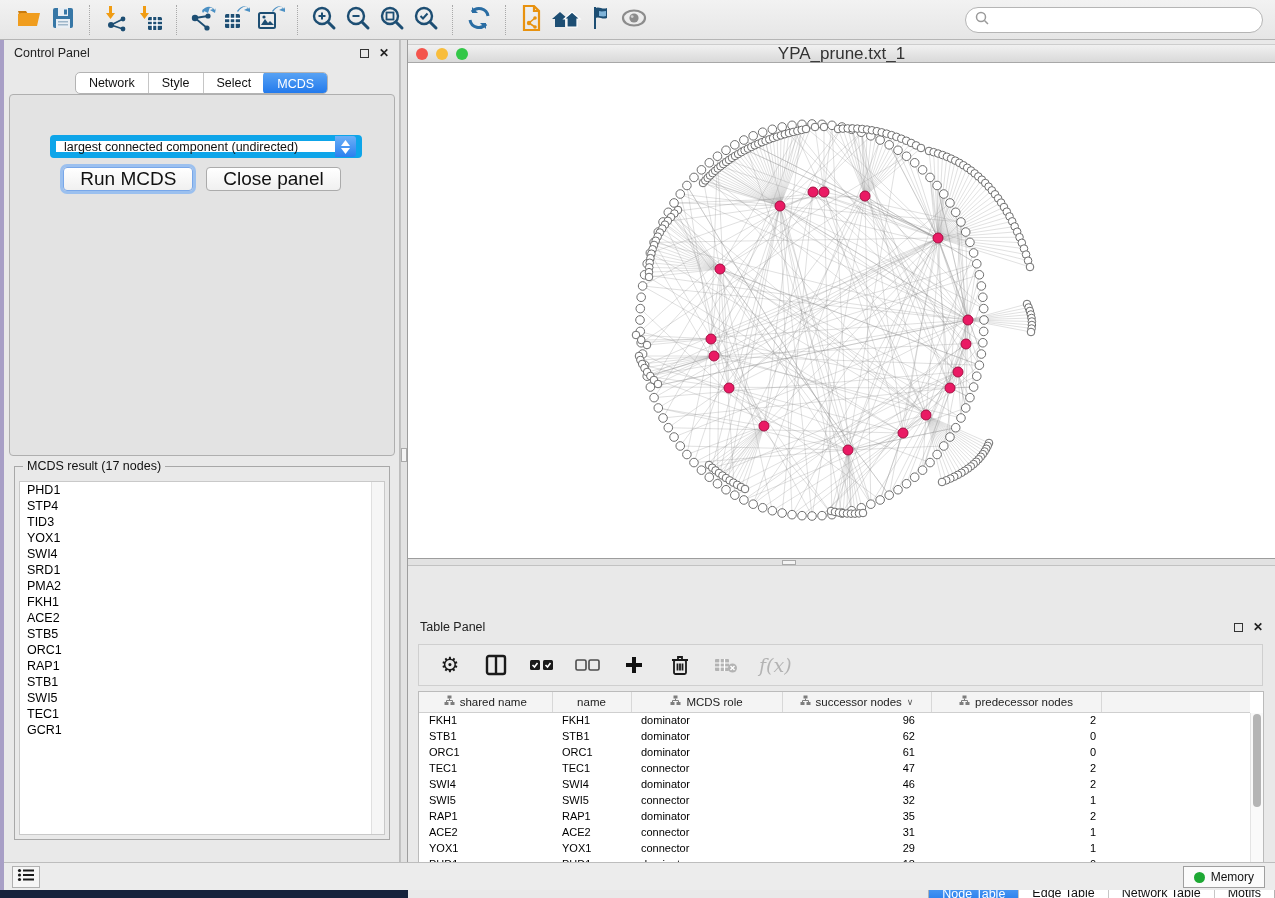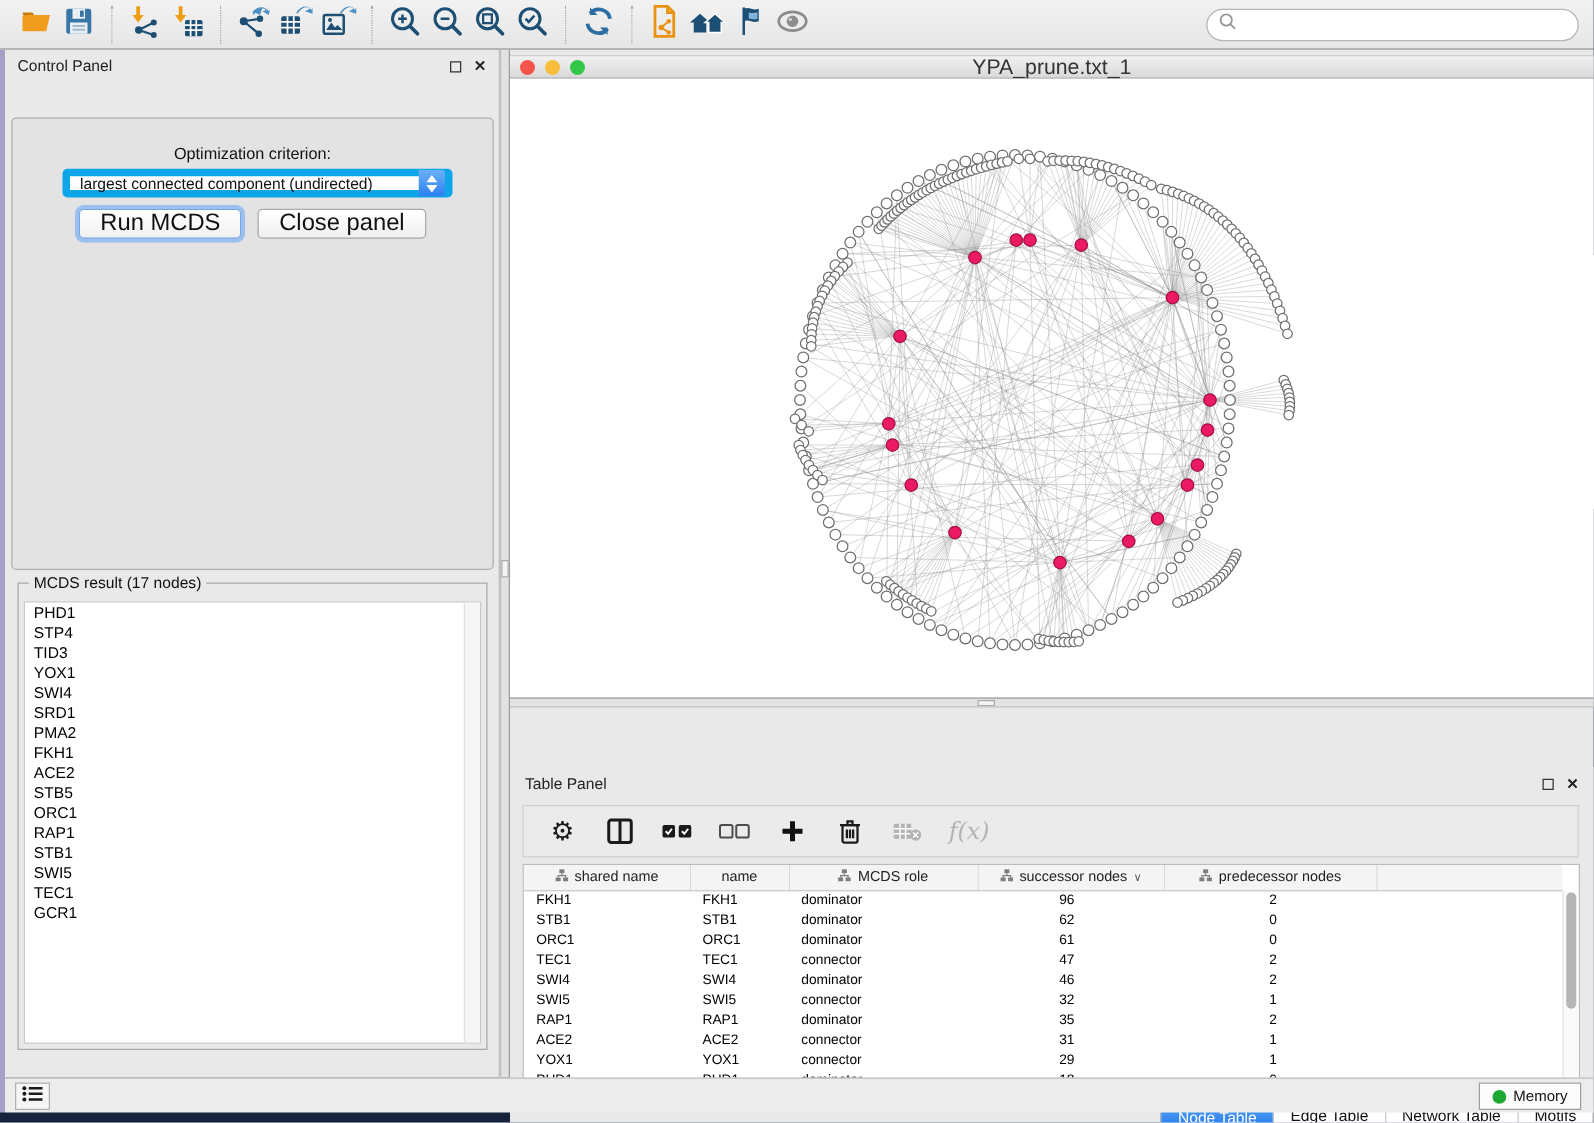--- a/index.html
+++ b/index.html
@@ -71,21 +71,21 @@
   .tp-toolbar { position:absolute; left:10px; top:30px; right:12px; height:42px; background:#ebebeb; border:1px solid #cfcfcf; display:flex; align-items:center; gap:20px; padding-left:18px; }
   .tp-tool { display:flex; align-items:center; justify-content:center; width:26px; height:26px; }
   .fx-label { font-family:"DejaVu Serif", serif; font-style:italic; font-size:19px; color:#b3b3b3; }
 
   .node-table { position:absolute; left:10px; top:77px; right:11px; height:190px; background:#fff; border:1px solid #bbb; overflow:hidden; }
   table.grid { border-collapse:collapse; width:calc(100% - 13px); table-layout:fixed; }
   table.grid th { height:20px; background:#f4f4f4; border-bottom:1px solid #cfcfcf; border-right:1px solid #d8d8d8; font-weight:normal; font-size:11.5px; color:#222; text-align:center; position:relative; }
   table.grid th .th-inner { display:flex; align-items:center; justify-content:center; gap:5px; }
   table.grid th:last-child { border-right:none; }
   table.grid td { height:16px; font-size:11px; color:#000; padding:0 4px 0 10px; white-space:nowrap; overflow:hidden; }
-  td.num { text-align:center; }
+  td.num { text-align:right; }
   .tbl-scroll { position:absolute; right:0; top:21px; bottom:2px; width:13px; background:#fafafa; border-left:1px solid #e4e4e4; }
   .tbl-thumb { position:absolute; left:2px; top:1px; width:8px; height:93px; background:#b5b5b5; border-radius:4px; }
 
   .tp-tabs-wrap { position:absolute; left:0; top:268px; width:100%; display:flex; justify-content:flex-end; }
   .sort-chip { font-size:9px; color:#555; }
 
   
   .statusbar { position:absolute; left:4px; bottom:8px; width:1271px; height:28px; background:#ececec; border-top:1px solid #bdbdbd; }
   .status-left-btn { position:absolute; left:8px; top:3px; width:28px; height:22px; background:#f6f6f6; border:1px solid #b0b0b0; display:flex; align-items:center; justify-content:center; }
   .memory-btn { position:absolute; right:10px; top:3px; height:22px; background:#fbfbfb; border:1px solid #9f9f9f; display:flex; align-items:center; gap:6px; padding:0 10px; font-size:12px; color:#111; }
@@ -236,23 +236,38 @@
 <div class="wall-left"></div>
 
 <div class="control-panel">
   <div class="cp-titlebar">
     <span class="cp-title">Control Panel</span>
     <span class="panel-winbtns">
       <span class="float-btn"></span>
       <span class="close-btn">✕</span>
     </span>
   </div>
+  <div class="cp-tabs-wrap">
+    <div class="seg">
+      <div class="seg-item">
+          <span>Network</span>
+        </div>
+      <div class="seg-item">
+          <span>Style</span>
+        </div>
+      <div class="seg-item">
+          <span>Select</span>
+        </div>
+      <div class="seg-item sel">
+          <span>MCDS</span>
+        </div>
+    </div>
+  </div>
 
   <div class="cp-box">
-    <div class="opt-label">Optimization criterion:</div>
     <div class="dropdown">
       <span class="dd-text">largest connected component (undirected)</span>
       <span class="dd-cap">
         <svg width="9" height="6" viewBox="0 0 9 6">
             <path d="M4.5 0L9 6H0z" fill="#fff"></path>
           </svg>
         <svg width="9" height="6" viewBox="0 0 9 6">
             <path d="M4.5 6L0 0h9z" fill="#fff"></path>
           </svg>
       </span>

